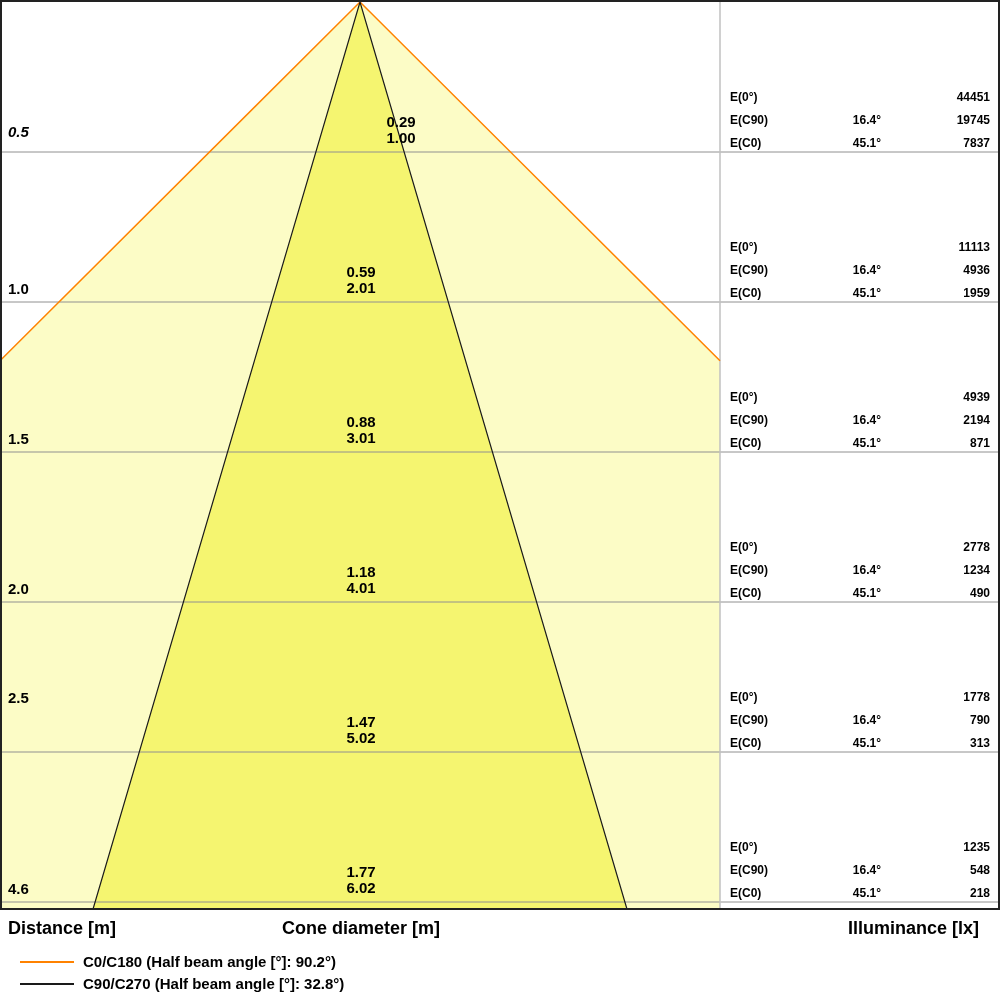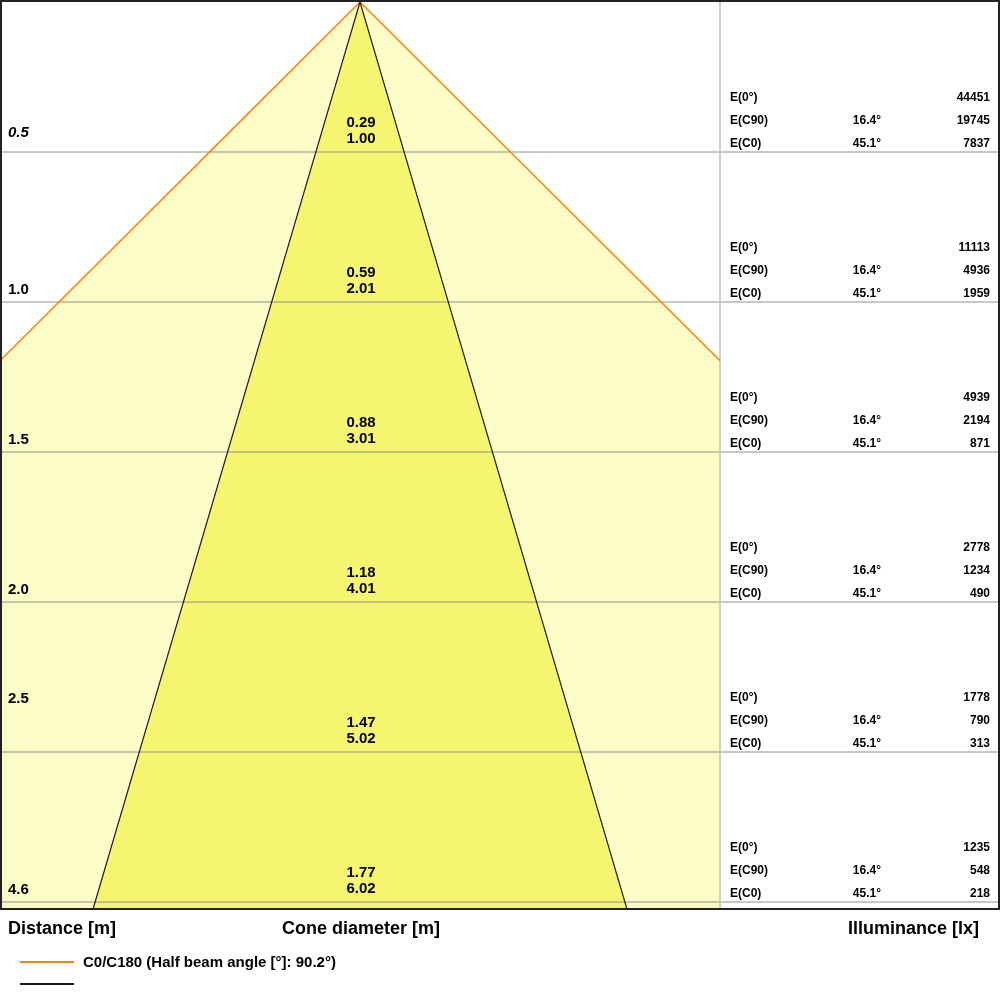--- a/index.html
+++ b/index.html
@@ -54,21 +54,21 @@
       <line x1="720" y1="0" x2="720" y2="910" stroke="#c0c0c0" stroke-width="1.5"></line>
       <polyline points="0,360.74555109118285 360,2 720,360.74555109118285" fill="none" stroke="#ff8200" stroke-width="1.5"></polyline>
       <line x1="0.8" y1="360.74555109118285" x2="0.8" y2="910" stroke="#ff8200" stroke-width="2"></line>
       <polyline points="92.76106716130522,910 360,2 627.2389328386948,910" fill="none" stroke="#1a1a1a" stroke-width="1.2"></polyline>
       <rect x="1" y="1" width="998" height="908" fill="none" stroke="#222222" stroke-width="2"></rect>
     </svg>
 
   <div id="rows-host">
   <div>
     <div class="dist-label" style="top: 124px; font-style: italic;">0.5</div>
-    <div class="cone-values" style="top: 114px;">
+    <div class="cone-values" style="top: 114px; margin-left: 40px;">
       <div>0.29</div>
       <div>1.00</div>
     </div>
     <div class="e-block" style="top: 89px;">
       <span class="e-label">E(0°)</span>
       <span class="e-angle"></span>
       <span class="e-value">44451</span>
       <span class="e-label">E(C90)</span>
       <span class="e-angle">16.4°</span>
       <span class="e-value">19745</span>
@@ -178,15 +178,16 @@
   <span class="ax-label ax-cone">Cone diameter [m]</span>
   <span class="ax-label ax-ill">Illuminance [lx]</span>
 
   <div class="legend">
     <div class="legend-row">
       <span class="legend-line" id="legend-line-0" style="background: rgb(255, 130, 0);"></span>
       <span class="legend-text">C0/C180 (Half beam angle [°]: 90.2°)</span>
     </div>
     <div class="legend-row">
       <span class="legend-line" id="legend-line-1" style="background: rgb(26, 26, 26);"></span>
+      <span class="legend-text">C90/C270 (Half beam angle [°]: 32.8°)</span>
     </div>
   </div>
 </div>
 
 </body></html>

